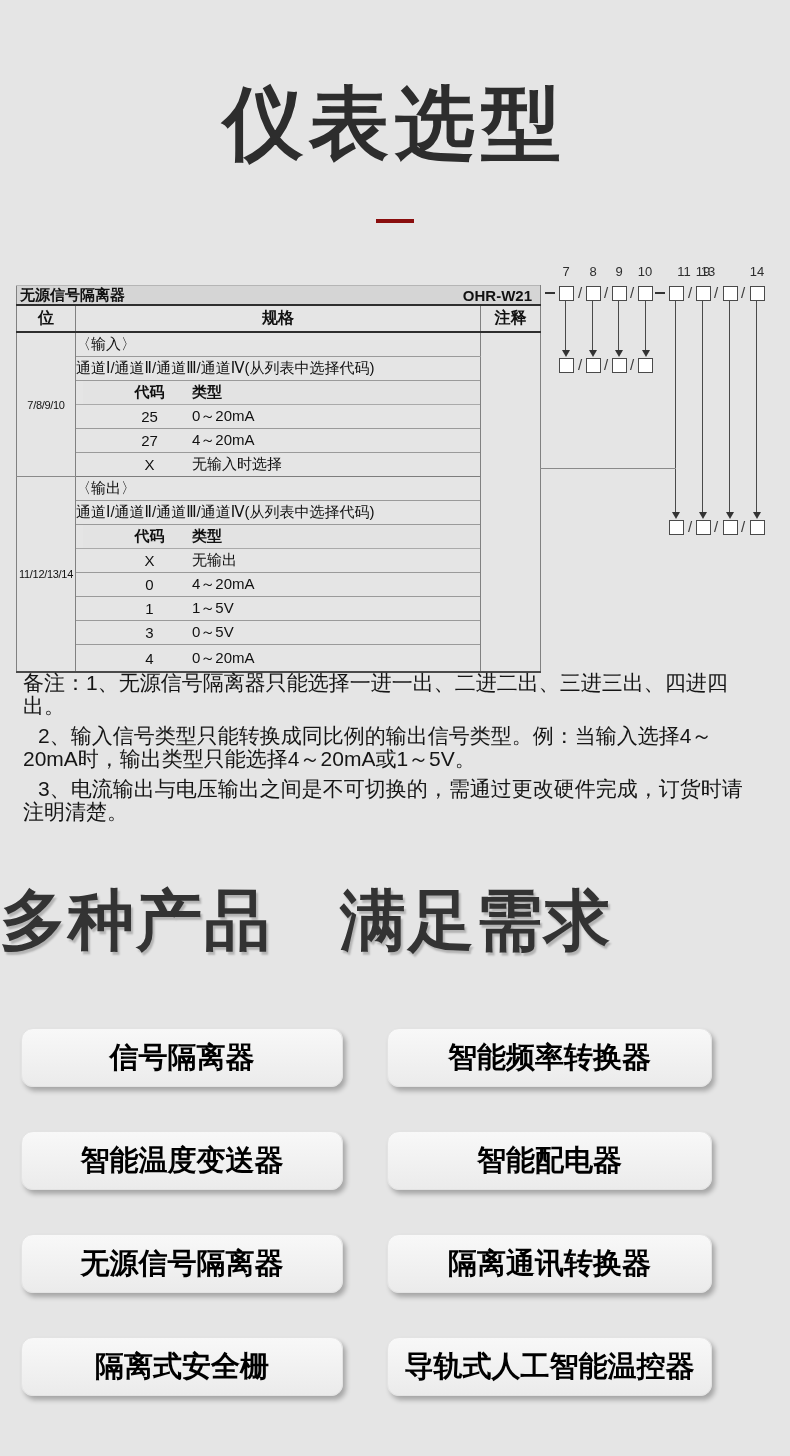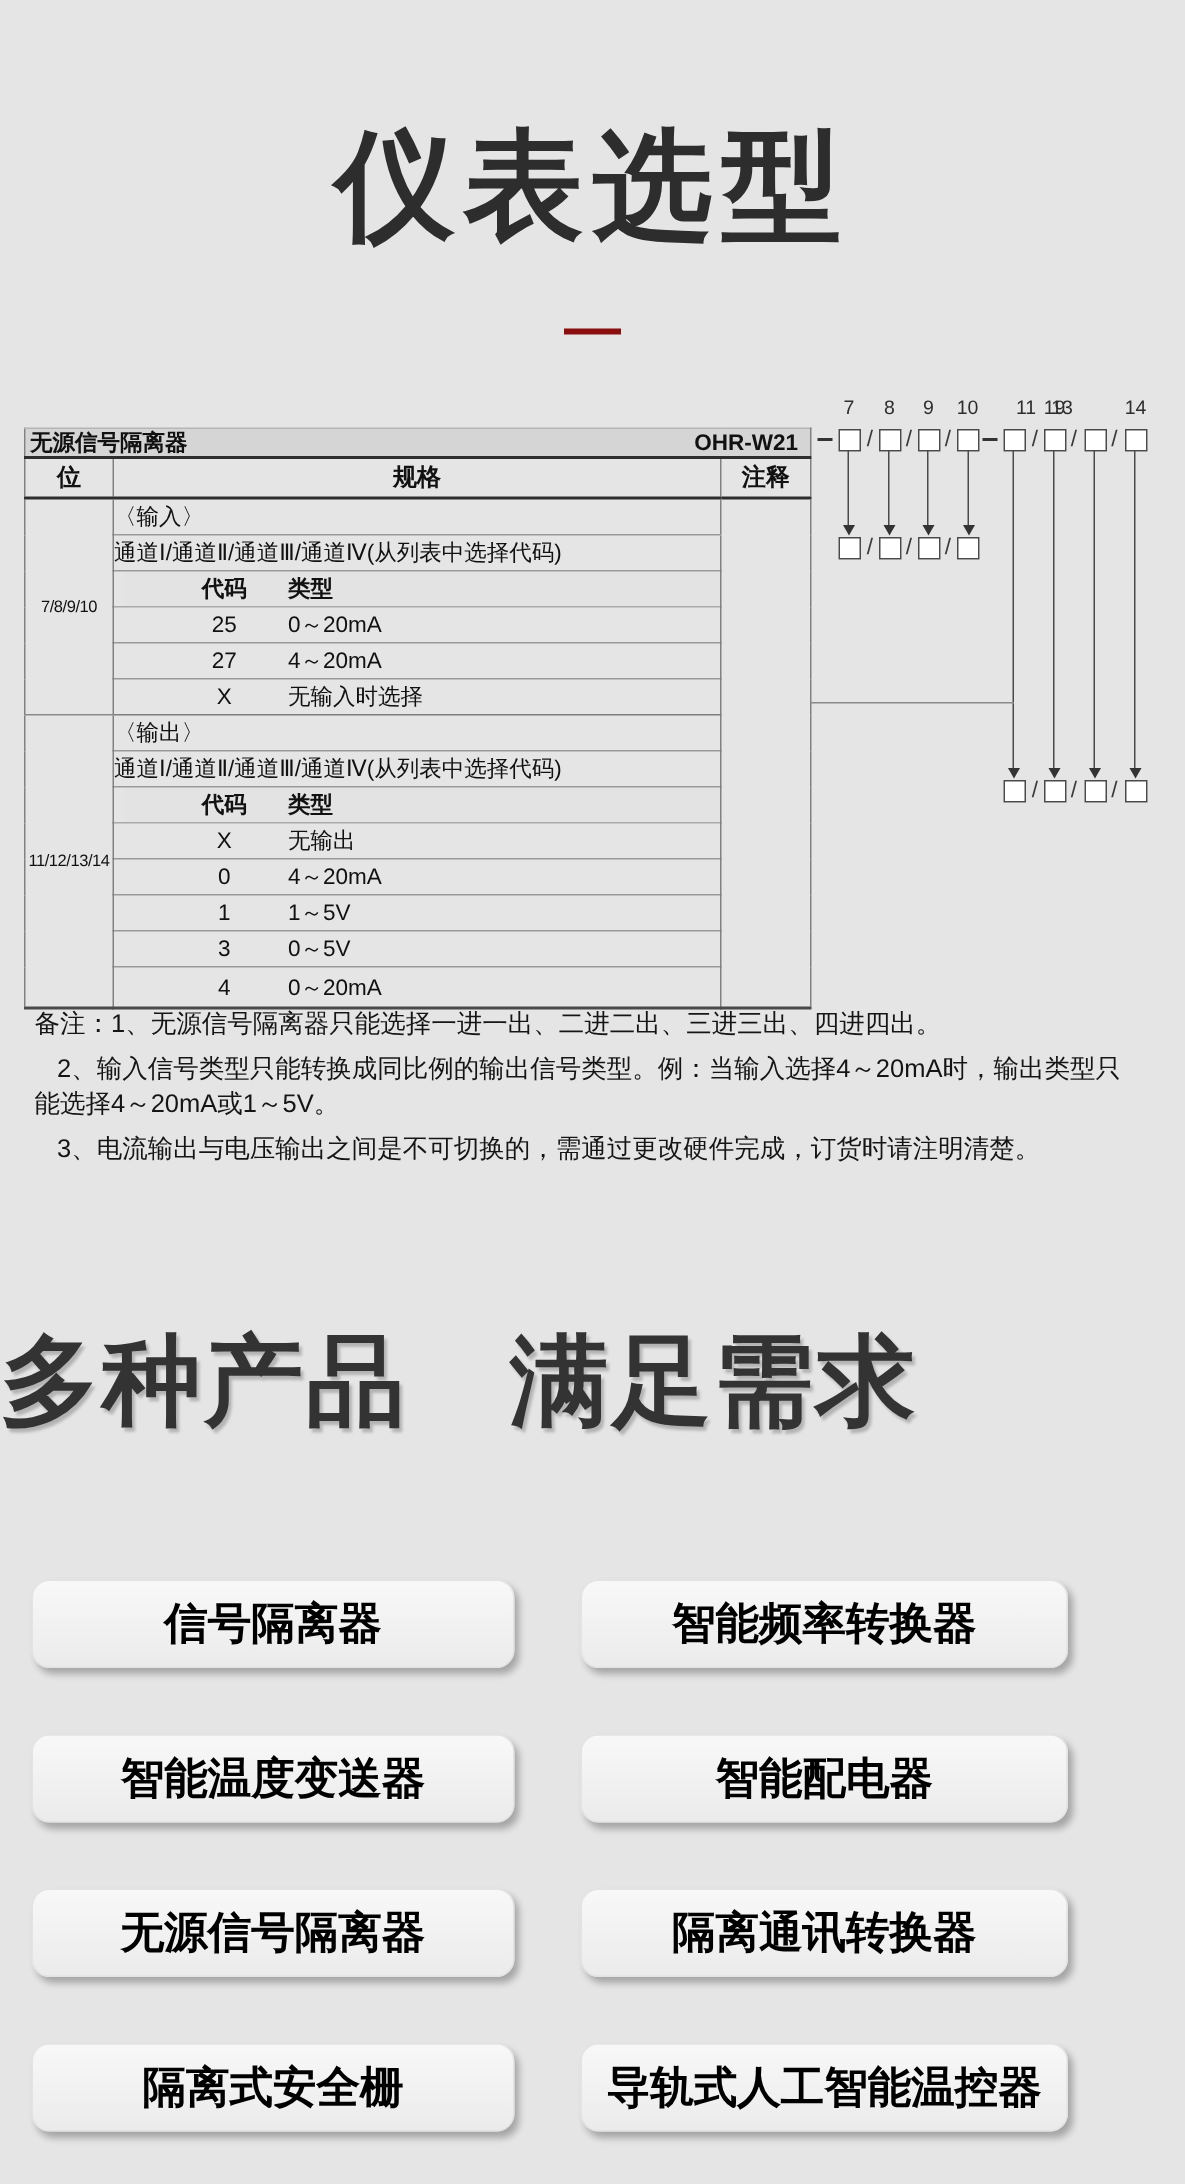--- a/index.html
+++ b/index.html
@@ -42,31 +42,31 @@
   .dg-num{position:absolute;width:22px;text-align:center;font-size:13px;color:#2e2e2e;top:264px;}
   .dg-box{position:absolute;width:13px;height:13px;border:1.5px solid #4a4a4a;background:#fff;}
   .dg-slash{position:absolute;width:12px;text-align:center;font-size:15px;color:#3a3a3a;}
   .dg-dash{position:absolute;height:2px;background:#333;}
   .dg-line{position:absolute;width:1px;background:#4a4a4a;}
   .dg-arrow{position:absolute;width:0;height:0;border-left:4px solid transparent;
         border-right:4px solid transparent;border-top:7px solid #333;}
   .dg-connector{position:absolute;left:540px;top:468px;width:136px;height:1px;background:#8a8a8a;}
 
   
-  .notes{position:absolute;left:23px;top:671px;width:740px;font-size:17px;line-height:23px;color:#151515;}
+  .notes{position:absolute;left:23px;top:671px;width:740px;font-size:21px;line-height:23px;color:#151515;}
   .notes p{margin:0 0 7px 0;}
   .notes p.indent{text-indent:15px;}
 
   
   .heading2{position:absolute;top:880px;left:0;width:790px;text-align:left;margin:0;
         font-size:66px;font-weight:900;color:#333;letter-spacing:2px;line-height:80px;
         text-shadow:2px 3px 2px rgba(0,0,0,0.22);}
 
   
-  .products{position:absolute;left:21px;top:1053px;display:grid;
+  .products{position:absolute;left:21px;top:1028px;display:grid;
         grid-template-columns:322px 325px;column-gap:93px;row-gap:12px;gap:44px;}
   .prod-btn{height:57px;border-radius:12px;display:flex;align-items:center;justify-content:center;
         background:linear-gradient(#f8f8f8,#ebebeb);border:1px solid #e3e3e3;
         box-shadow:3px 4px 5px rgba(0,0,0,0.28);font-size:29px;font-weight:700;color:#000;}
 </style>
 </head>
 <body>
 
 <div id="page">
 

